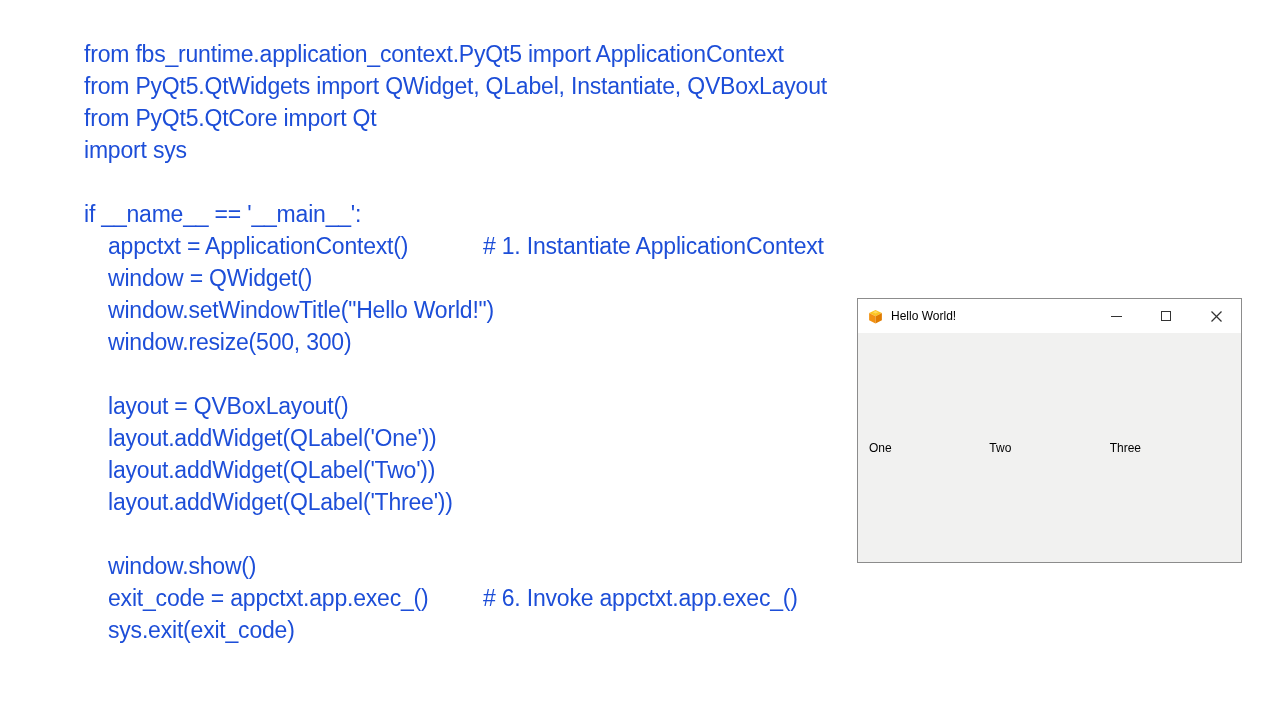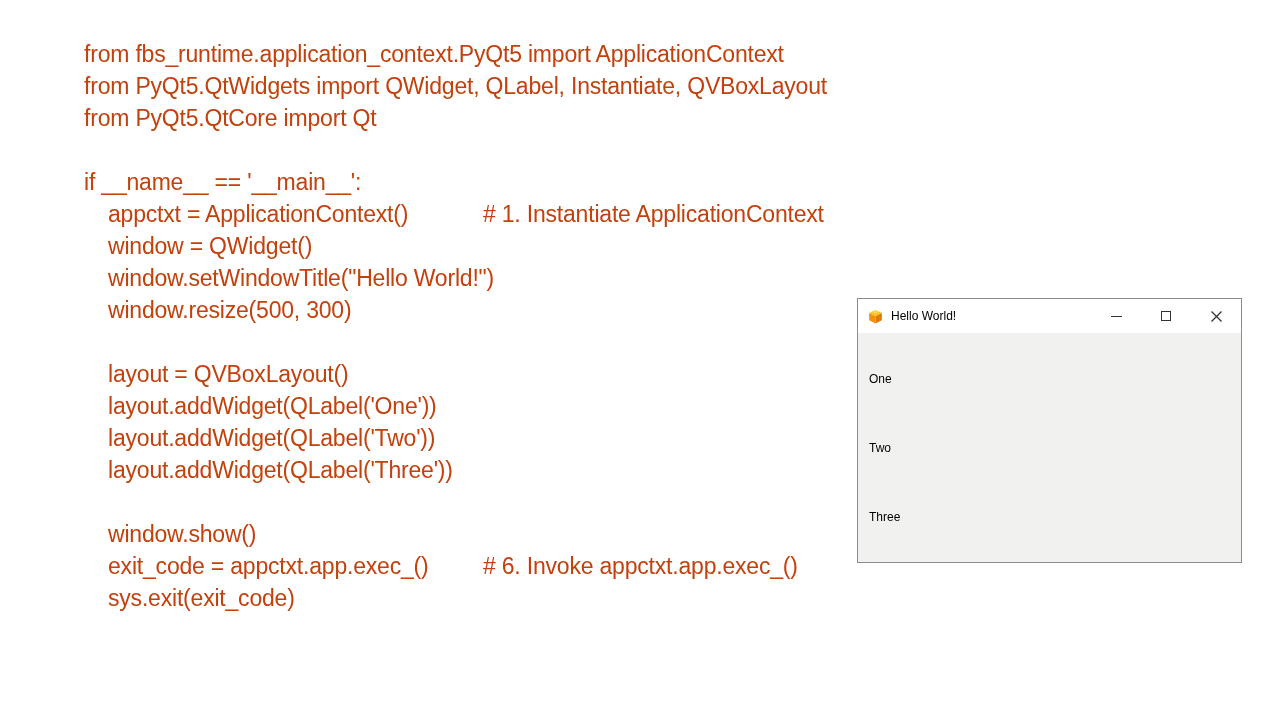--- a/index.html
+++ b/index.html
@@ -9,21 +9,21 @@
     overflow: hidden;
     font-family: "Liberation Sans", sans-serif;
   }
   .slide { position: relative; width: 1280px; height: 720px; background: #ffffff; }
 
   
   .code-block {
     position: absolute;
     left: 84px; top: 38px;
     width: 900px;
-    color: #c2410c;
+    color: #1d4ed8;
     font-size: 23px;
     letter-spacing: -0.2px;
   }
   .code-line {
     position: relative;
     height: 32px;
     line-height: 32px;
     white-space: pre;
   }
   .code-line.indent { padding-left: 24px; }
@@ -69,21 +69,21 @@
     cursor: default;
   }
   .glyph-min { display: block; width: 11px; height: 1px; background: #333333; }
   .glyph-max { display: block; width: 10px; height: 10px; border: 1px solid #333333; background: transparent; }
   .glyph-close { display: block; width: 11px; height: 11px; }
   .glyph-close line { stroke: #333333; stroke-width: 1.2; }
 
   .window-body {
     height: 229px;
     display: flex;
-    flex-direction: column;
+    flex-direction: row;
     padding: 11px;
   }
   .qlabel-row {
     flex: 1;
     display: flex;
     align-items: center;
   }
   .qlabel {
     font-size: 12px;
     color: #000000;
@@ -91,20 +91,21 @@
 </style>
 </head>
 <body>
 
 <div class="slide">
 
   <div class="code-block">
       <div class="code-line"><span class="code-text">from fbs_runtime.application_context.PyQt5 import ApplicationContext</span></div>
       <div class="code-line"><span class="code-text">from PyQt5.QtWidgets import QWidget, QLabel, Instantiate, QVBoxLayout</span></div>
       <div class="code-line"><span class="code-text">from PyQt5.QtCore import Qt</span></div>
+      <div class="code-line"><span class="code-text">import sys</span></div>
       <div class="code-line"><span class="code-text"></span></div>
       <div class="code-line"><span class="code-text">if __name__ == '__main__':</span></div>
       <div class="code-line indent"><span class="code-text">appctxt = ApplicationContext()</span><span class="code-comment"># 1. Instantiate ApplicationContext</span></div>
       <div class="code-line indent"><span class="code-text">window = QWidget()</span></div>
       <div class="code-line indent"><span class="code-text">window.setWindowTitle("Hello World!")</span></div>
       <div class="code-line indent"><span class="code-text">window.resize(500, 300)</span></div>
       <div class="code-line"><span class="code-text"></span></div>
       <div class="code-line indent bold"><span class="code-text">layout = QVBoxLayout()</span></div>
       <div class="code-line indent bold"><span class="code-text">layout.addWidget(QLabel('One'))</span></div>
       <div class="code-line indent bold"><span class="code-text">layout.addWidget(QLabel('Two'))</span></div>

